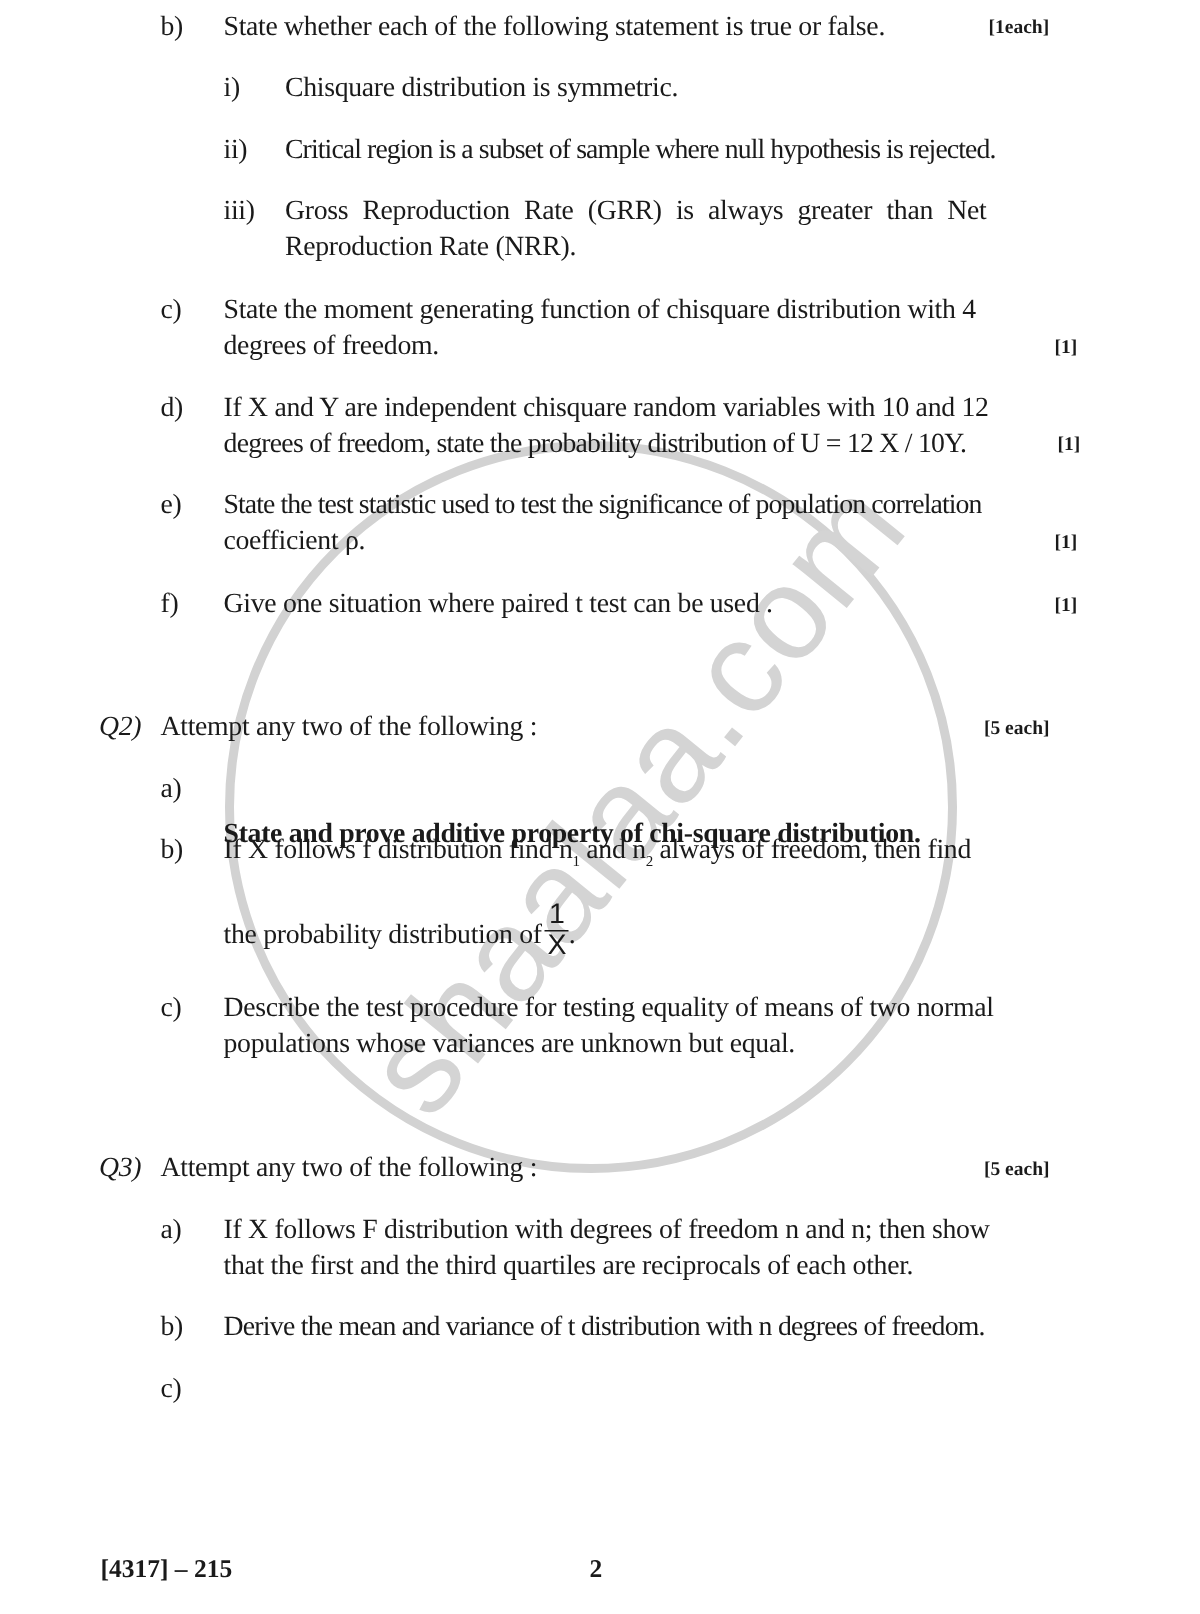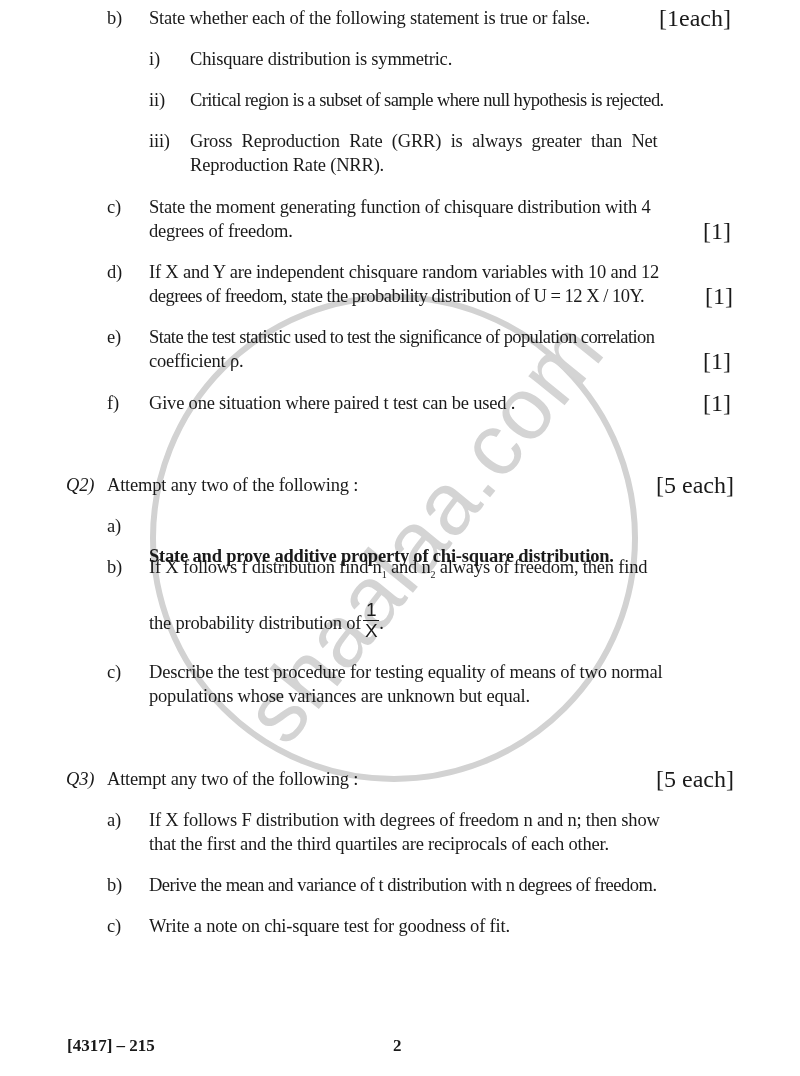--- a/index.html
+++ b/index.html
@@ -22,22 +22,22 @@
     }
     .line {
       position: absolute;
       font-size: 18.5px;
       line-height: 24px;
       white-space: nowrap;
       letter-spacing: -0.2px;
     }
     .marks {
       position: absolute;
-      font-weight: normal;
-      font-size: 24px;
+      font-weight: bold;
+      font-size: 13px;
       line-height: 24px;
       white-space: nowrap;
     }
     .qnum {
       font-style: italic;
       font-weight: normal;
     }
     .sub {
       font-size: 10px;
       position: relative;
@@ -162,18 +162,17 @@
   <span class="marks" style="left:656px; top:767px;">[5 each]</span>
 
   <span class="line" style="left:107px; top:808px;">a)</span>
   <span class="line" style="left:149px; top:808px;font-family:Liberation Serif, serif;">If X follows F distribution with degrees of freedom n and n; then show</span>
   <span class="line" style="left:149px; top:832px;">that the first and the third quartiles are reciprocals of each other.</span>
 
   <span class="line" style="left:107px; top:873px;">b)</span>
   <span class="line" style="left:149px; top:873px; letter-spacing:-0.5px;">Derive the mean and variance of t distribution with n degrees of freedom.</span>
 
   <span class="line" style="left:107px; top:914px;">c)</span>
-  <span class="line" style="left:149px; top:914px;">Write a note on chi-square test for goodness of fit.</span>
 
   <span class="footer-code" style="left:67px;">[4317] – 215</span>
   <span class="footer-page" style="left:393px;">2</span>
   <a class="footer-visit">Visit www.shaalaa.com for more question papers</a>
 </div>
 
 </body></html>

